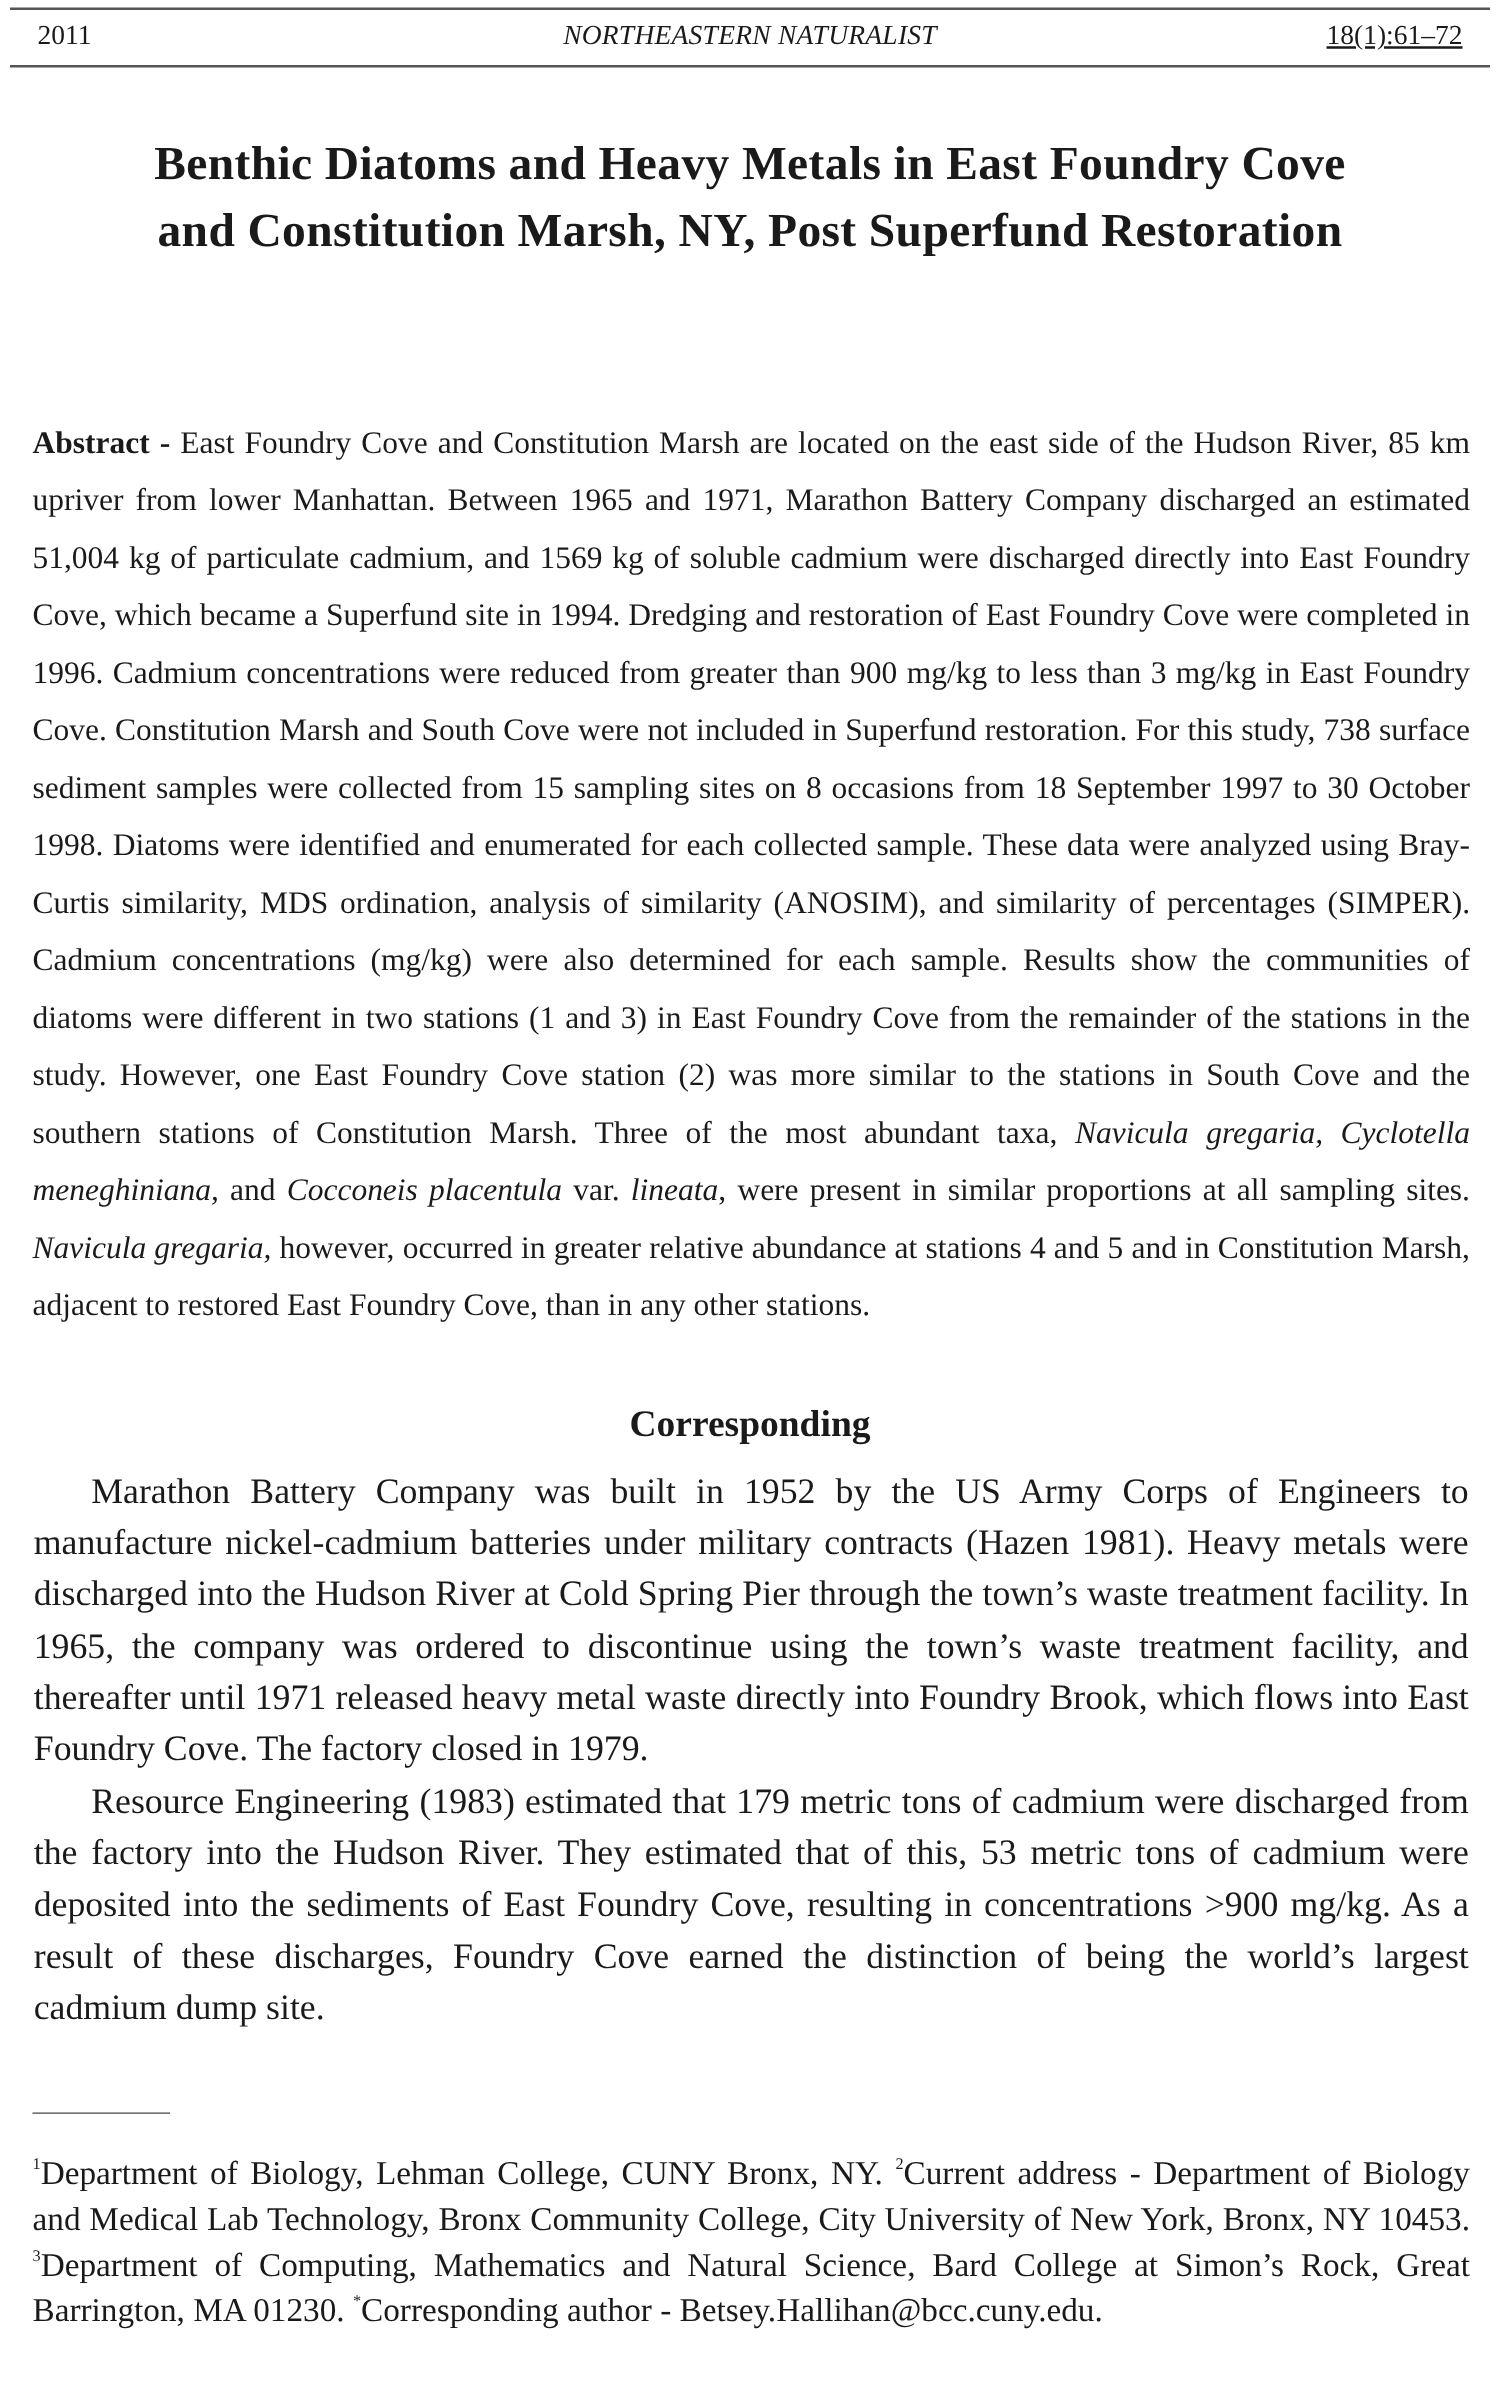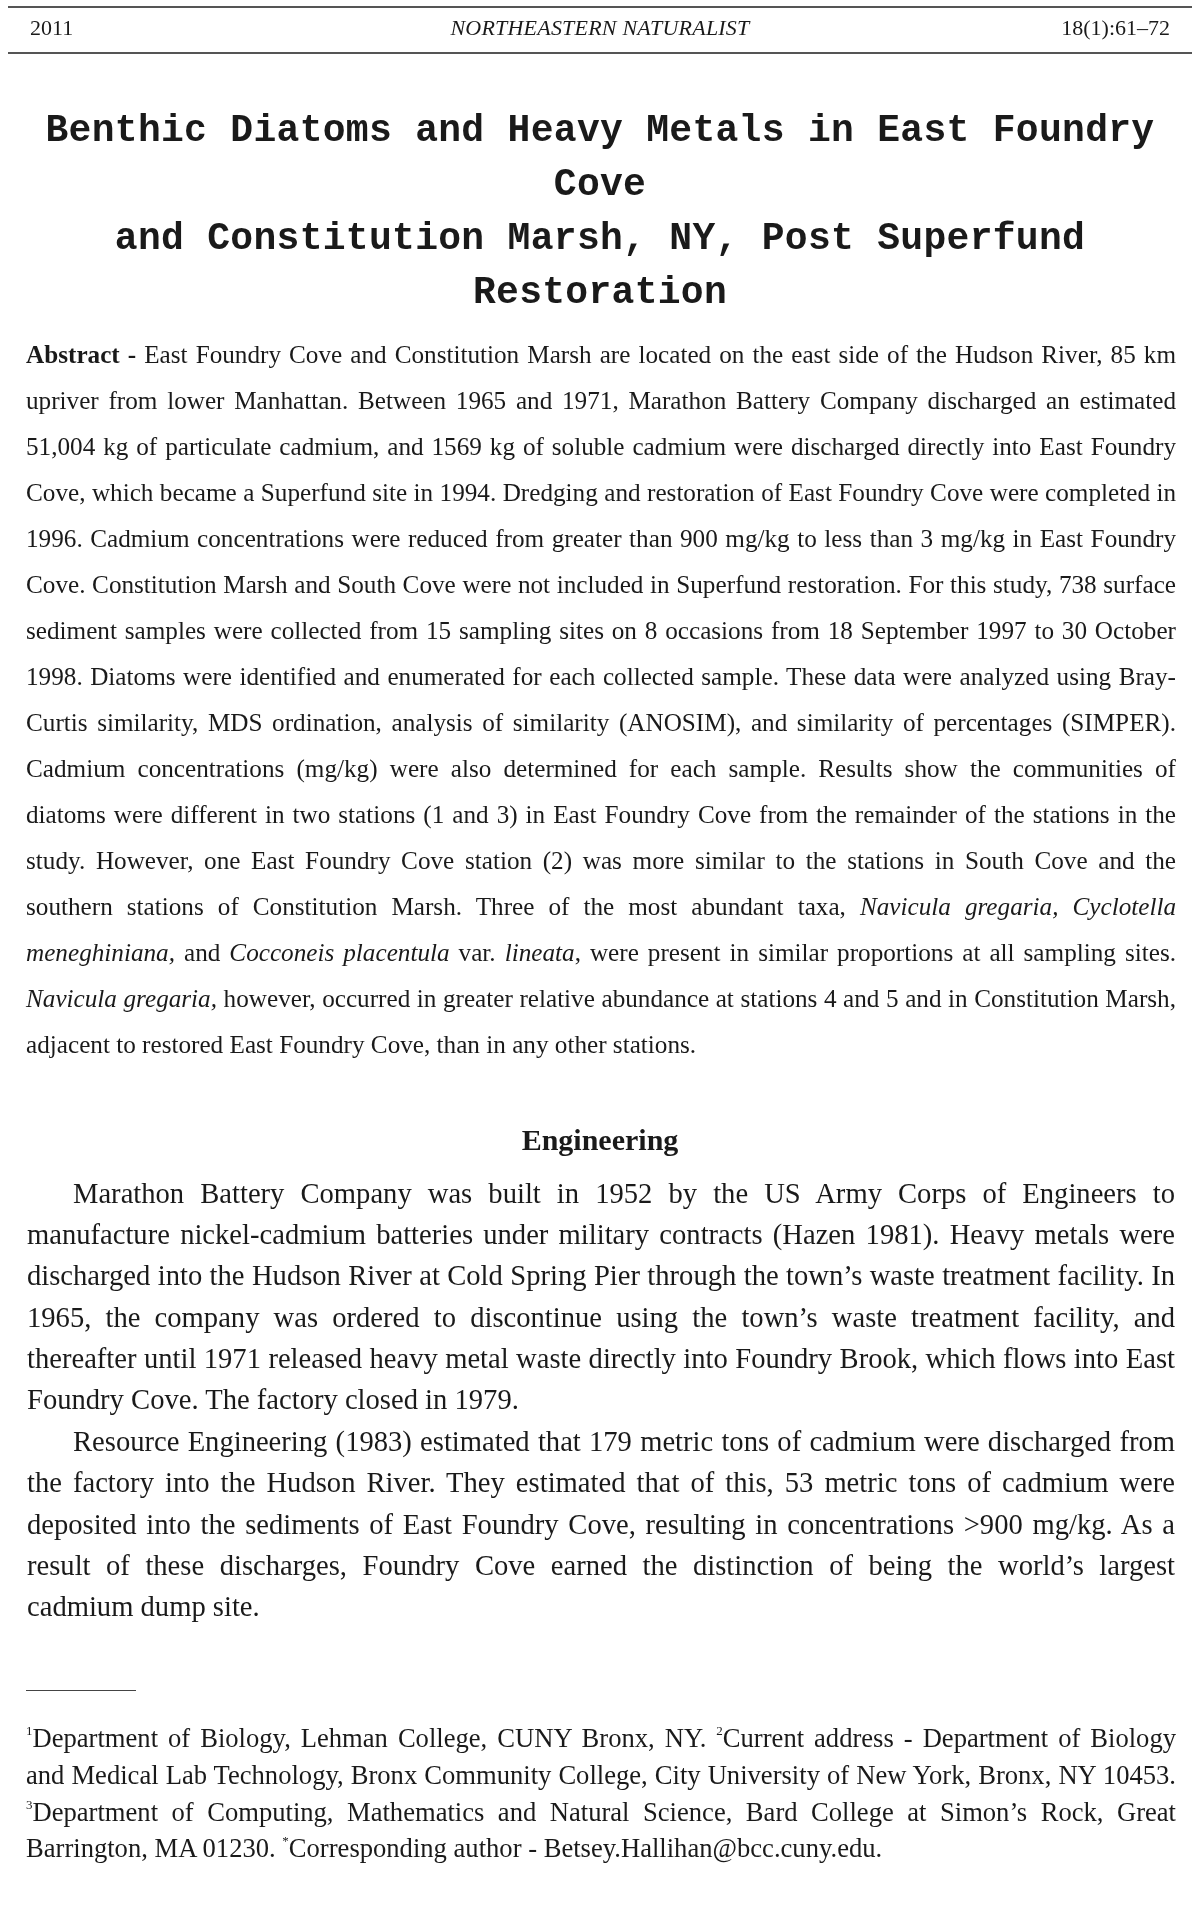--- a/index.html
+++ b/index.html
@@ -33,33 +33,32 @@
     position: absolute;
     top: 10px;
     left: 30px;
     right: 30px;
     height: 36px;
     font-size: 22px;
     line-height: 36px;
   }
   .running-head .year { position: absolute; left: 0; top: 0; }
   .running-head .journal { position: absolute; left: 0; right: 0; text-align: center; font-style: italic; letter-spacing: 0.2px; }
-  .running-head .volume { position: absolute; right: 0; top: 0; }
+  .running-head .volume { position: absolute; right: 0; top: 0; text-decoration: underline; }
 
   .title {
     position: absolute;
     top: 104px;
     left: 20px;
     right: 20px;
     text-align: center;
     font-weight: bold;
     font-size: 38px;
     line-height: 54px;
     letter-spacing: 0.3px;
-    font-family: Liberation Mono, monospace;
   }
   .authors {
     position: absolute;
     top: 246px;
     left: 0;
     right: 0;
     text-align: center;
     font-size: 30px;
     line-height: 36px;
   }
@@ -126,21 +125,21 @@
   <h1 class="title" style="margin:0;">
     <span>Benthic Diatoms and Heavy Metals in East Foundry Cove</span><br>
     <span>and Constitution Marsh, NY, Post Superfund Restoration</span>
   </h1>
 
 
   <div class="body-block abstract">
     <span class="label">Abstract</span><span class="label"> - </span><span>East Foundry Cove and Constitution Marsh are located on the east side of the Hudson River, 85 km upriver from lower Manhattan. Between 1965 and 1971, Marathon Battery Company discharged an estimated 51,004 kg of particulate cadmium, and 1569 kg of soluble cadmium were discharged directly into East Foundry Cove, which became a Superfund site in 1994. Dredging and restoration of East Foundry Cove were completed in 1996. Cadmium concentrations were reduced from greater than 900 mg/kg to less than 3 mg/kg in East Foundry Cove. Constitution Marsh and South Cove were not included in Superfund restoration. For this study, 738 surface sediment samples were collected from 15 sampling sites on 8 occasions from 18 September 1997 to 30 October 1998. Diatoms were identified and enumerated for each collected sample. These data were analyzed using Bray-Curtis similarity, MDS ordination, analysis of similarity (ANOSIM), and similarity of percentages (SIMPER). Cadmium concentrations (mg/kg) were also determined for each sample. Results show the communities of diatoms were different in two stations (1 and 3) in East Foundry Cove from the remainder of the stations in the study. However, one East Foundry Cove station (2) was more similar to the stations in South Cove and the southern stations of Constitution Marsh. Three of the most abundant taxa, </span><i>Navicula gregaria, Cyclotella meneghiniana,</i><span> and </span><i>Cocconeis placentula</i><span> var. </span><i>lineata</i><span>, were present in similar proportions at all sampling sites. </span><i>Navicula gregaria,</i><span> however, occurred in greater relative abundance at stations 4 and 5 and in Constitution Marsh, adjacent to restored East Foundry Cove, than in any other stations.</span>
   </div>
 
-  <h2 class="section-heading" style="margin:0;">Engineering</h2>
+  <h2 class="section-heading" style="margin:0;">Corresponding</h2>
 
   <div class="body-block intro">
     <p>Marathon Battery Company was built in 1952 by the US Army Corps of Engineers to manufacture nickel-cadmium batteries under military contracts (Hazen 1981). Heavy metals were discharged into the Hudson River at Cold Spring Pier through the town’s waste treatment facility. In 1965, the company was ordered to discontinue using the town’s waste treatment facility, and thereafter until 1971 released heavy metal waste directly into Foundry Brook, which flows into East Foundry Cove. The factory closed in 1979.</p>
     <p>Resource Engineering (1983) estimated that 179 metric tons of cadmium were discharged from the factory into the Hudson River. They estimated that of this, 53 metric tons of cadmium were deposited into the sediments of East Foundry Cove, resulting in concentrations &gt;900 mg/kg. As a result of these discharges, Foundry Cove earned the distinction of being the world’s largest cadmium dump site.</p>
   </div>
 
   <div class="footnote-rule"></div>
 
   <div class="body-block footnotes">
     <sup>1</sup><span>Department of Biology, Lehman College, CUNY Bronx, NY. </span><sup>2</sup><span>Current address - Department of Biology and Medical Lab Technology, Bronx Community College, City University of New York, Bronx, NY 10453. </span><sup>3</sup><span>Department of Computing, Mathematics and Natural Science, Bard College at Simon’s Rock, Great Barrington, MA 01230. </span><sup>*</sup><span>Corresponding author - </span><span>Betsey.Hallihan@bcc.cuny.edu</span><span>.</span>

